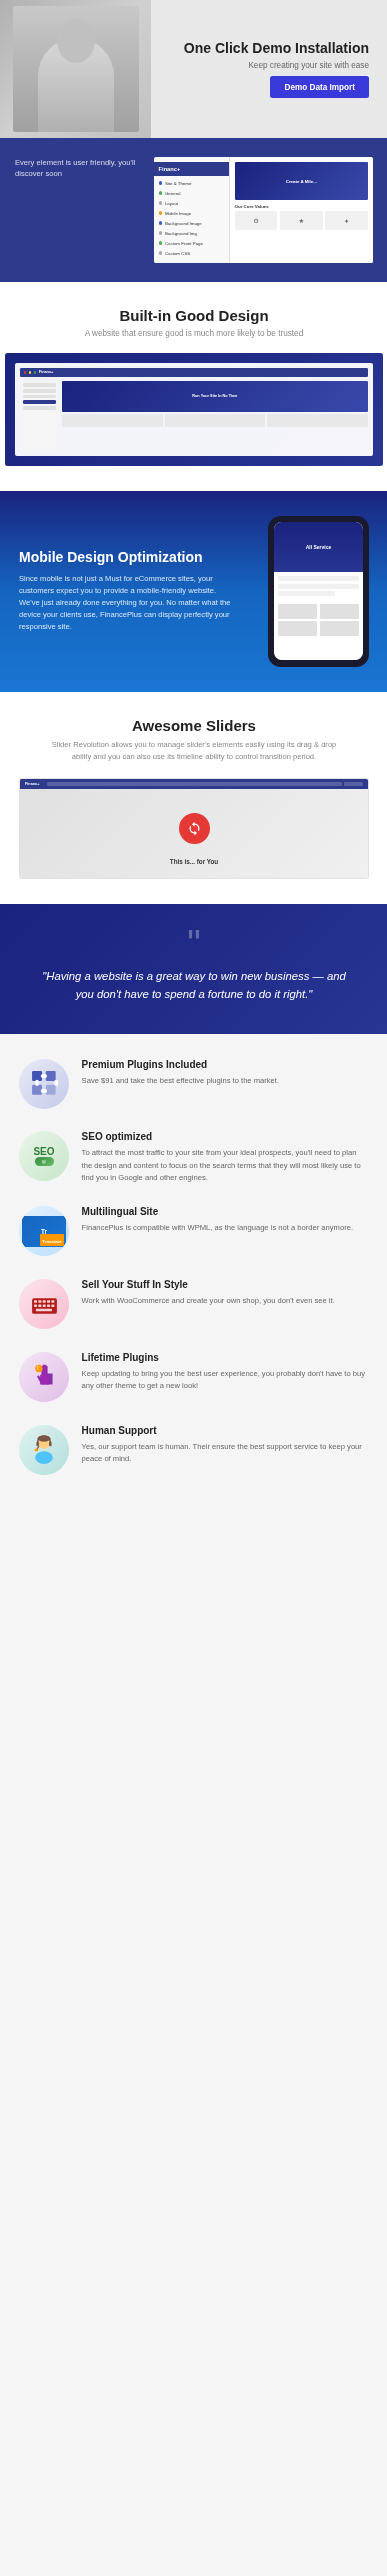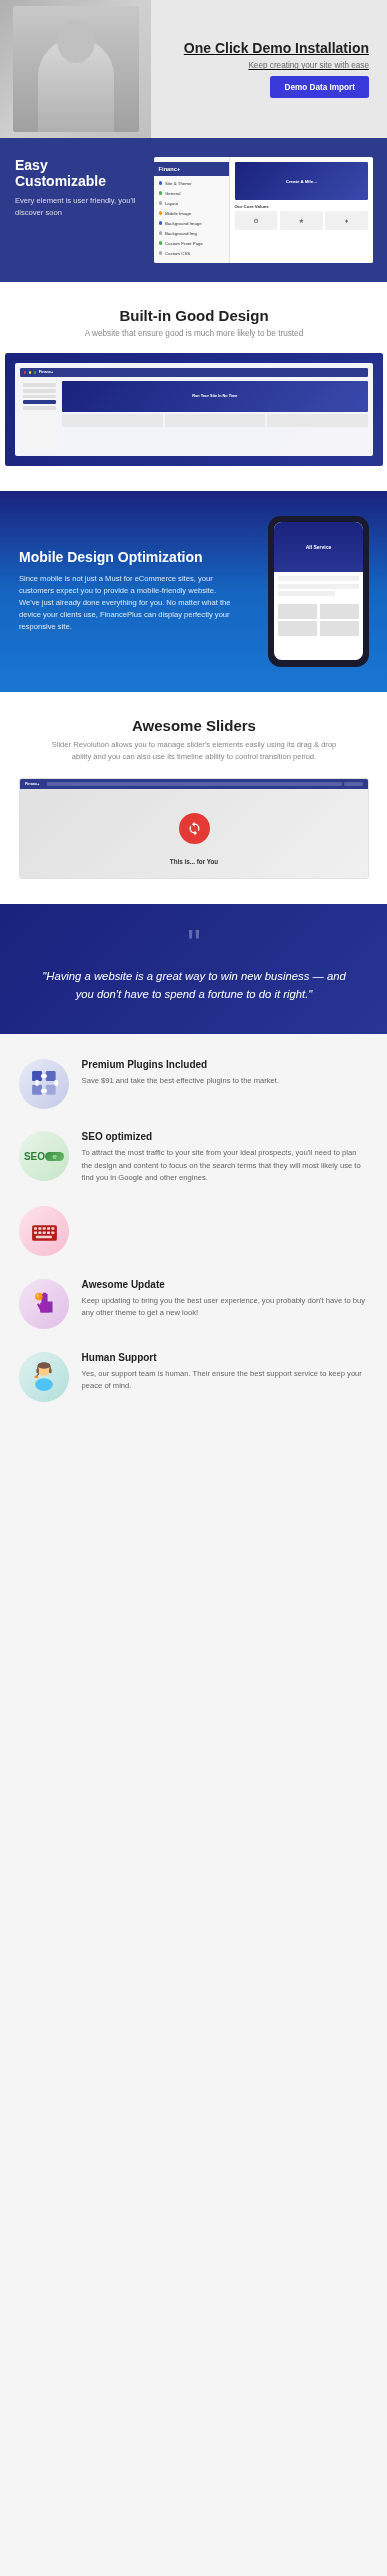--- a/index.html
+++ b/index.html
@@ -61,21 +61,20 @@
       transform: translateX(-50%);
       width: 38px;
       height: 44px;
       background: #c0c0c0;
       border-radius: 50%;
     }
     .section-demo .demo-text {
       padding-right: 19px;
       text-align: right;
       max-width: 227px;
-      text-decoration: underline;
     }
     .section-demo .demo-text h2 {
       font-size: 14px;
       font-weight: 700;
       color: #222;
       margin-bottom: 5px;
     }
     .section-demo .demo-text p {
       font-size: 8.2px;
       color: #666;
@@ -512,21 +511,20 @@
   </div>
   <div class="demo-text">
     <h2>One Click Demo Installation</h2>
     <p>Keep creating your site with ease</p>
     <button class="btn-demo">Demo Data Import</button>
   </div>
 </section>
 
 <section class="section-customizable">
   <div class="customizable-text">
-    <h2>Easy Customizable</h2>
     <p>Every element is user friendly, you'll discover soon</p>
   </div>
   <div class="customizable-preview">
     <div class="preview-sidebar">
       <div class="preview-sidebar-header">Financ+</div>
       <div class="preview-sidebar-item">
           <span class="dot blue"></span>
           <span style="font-size:4.4px">Site &amp; Theme</span>
         </div>
       <div class="preview-sidebar-item">
@@ -684,68 +682,88 @@
     </div>
     <div class="feature-text">
       <h3>Premium Plugins Included</h3>
       <p>Save $91 and take the best effective plugins to the market.</p>
     </div>
   </div>
 
 
   <div class="feature-item">
     <div class="feature-icon-wrap feature-icon-seo">
-      <div style="display:flex;flex-direction:row;align-items:center;justify-content:center;width:50px;height:50px;background:linear-gradient(135deg,#e8f5e9,#c8e6c9);border-radius:50%;">
+      <div style="display:flex;flex-direction:column;align-items:center;justify-content:center;width:50px;height:50px;background:linear-gradient(135deg,#e8f5e9,#c8e6c9);border-radius:50%;">
         <span class="seo-text">SEO</span>
         <div style="width:19px;height:8.8px;background:linear-gradient(135deg,#388e3c,#66bb6a);border-radius:5px;display:flex;align-items:center;justify-content:center;">
           <span style="color:#fff;font-size:4.4px;font-weight:700">@</span>
         </div>
       </div>
     </div>
     <div class="feature-text">
       <h3>SEO optimized</h3>
       <p>To attract the most traffic to your site from your ideal prospects, you'll need to plan the design and content to focus on the search terms that they will most likely use to find you in Google and other engines.</p>
     </div>
   </div>
 
+  <div class="feature-item">
+    <div class="feature-icon-wrap feature-icon-translate">
+      <div style="display:flex;flex-direction:column;align-items:center;justify-content:center;width:50px;height:50px;background:linear-gradient(135deg,#e3f2fd,#bbdefb);border-radius:50%;overflow:hidden;">
+        <div style="width:44px;height:31px;background:linear-gradient(135deg,#1565c0,#1976d2);display:flex;align-items:center;justify-content:center;border-radius:2.5px;position:relative;">
+          <span style="color:#fff;font-size:6.3px;font-weight:900">Tr</span>
+          <div style="position:absolute;bottom:1.3px;right:2.5px;background:#ff9800;border-radius:1.3px;padding:0.6px 1.9px;">
+            <span style="color:#fff;font-size:4.4px;font-weight:700">Translate</span>
+          </div>
+        </div>
+      </div>
+    </div>
+    <div class="feature-text">
+      <h3>Multilingual Site</h3>
+      <p>FinancePlus is compatible with WPML, as the language is not a border anymore.</p>
+    </div>
+  </div>
 
   <div class="feature-item">
     <div class="feature-icon-wrap feature-icon-shop">
       <div style="display:flex;align-items:center;justify-content:center;width:50px;height:50px;background:linear-gradient(135deg,#fce4ec,#f8bbd0);border-radius:50%;overflow:hidden;">
         <svg width="31" height="31" viewBox="0 0 50 50">
           <rect x="5" y="15" width="40" height="25" rx="3" fill="#b71c1c"></rect>
           <rect x="8" y="18" width="5" height="4" rx="1" fill="#fff" opacity="0.8"></rect>
           <rect x="15" y="18" width="5" height="4" rx="1" fill="#fff" opacity="0.8"></rect>
           <rect x="22" y="18" width="5" height="4" rx="1" fill="#fff" opacity="0.8"></rect>
           <rect x="29" y="18" width="5" height="4" rx="1" fill="#fff" opacity="0.8"></rect>
           <rect x="36" y="18" width="5" height="4" rx="1" fill="#fff" opacity="0.8"></rect>
           <rect x="8" y="25" width="5" height="4" rx="1" fill="#fff" opacity="0.8"></rect>
           <rect x="15" y="25" width="5" height="4" rx="1" fill="#fff" opacity="0.8"></rect>
           <rect x="22" y="25" width="5" height="4" rx="1" fill="#fff" opacity="0.8"></rect>
           <rect x="29" y="25" width="5" height="4" rx="1" fill="#fff" opacity="0.8"></rect>
           <rect x="36" y="25" width="5" height="4" rx="1" fill="#fff" opacity="0.8"></rect>
           <rect x="11" y="32" width="26" height="4" rx="1" fill="#fff" opacity="0.8"></rect>
         </svg>
       </div>
     </div>
+    <div class="feature-text">
+      <h3>Sell Your Stuff In Style</h3>
+      <p>Work with WooCommerce and create your own shop, you don't even see it.</p>
+    </div>
   </div>
 
   <div class="feature-item">
     <div class="feature-icon-wrap feature-icon-update">
       <div style="display:flex;align-items:center;justify-content:center;width:50px;height:50px;background:linear-gradient(135deg,#f3e5f5,#e1bee7);border-radius:50%;">
         <svg width="31" height="31" viewBox="0 0 50 50">
           <path d="M20 8 L20 28 L15 23 L13 25 L20 38 L38 38 L38 20 L30 20 L30 8 Z" fill="#7b1fa2" opacity="0.9"></path>
           <path d="M22 6 L28 6 L28 22 L32 22 L32 38 L18 38 L18 22 L22 22 Z" fill="#9c27b0"></path>
           <circle cx="16" cy="12" r="6" fill="#ff9800"></circle>
           <text x="13" y="15" font-size="8" fill="#fff" font-weight="900">!</text>
         </svg>
       </div>
     </div>
     <div class="feature-text">
-      <h3>Awesome Update</h3>
+      <h3>Lifetime Plugins</h3>
       <p>Keep updating to bring you the best user experience, you probably don't have to buy any other theme to get a new look!</p>
     </div>
   </div>
 
   <div class="feature-item">
     <div class="feature-icon-wrap feature-icon-support">
       <div style="display:flex;align-items:center;justify-content:center;width:50px;height:50px;background:linear-gradient(135deg,#e0f2f1,#b2dfdb);border-radius:50%;overflow:hidden;">
         <svg width="38" height="38" viewBox="0 0 60 60">
 
           <circle cx="30" cy="18" r="10" fill="#ffcc80"></circle>

